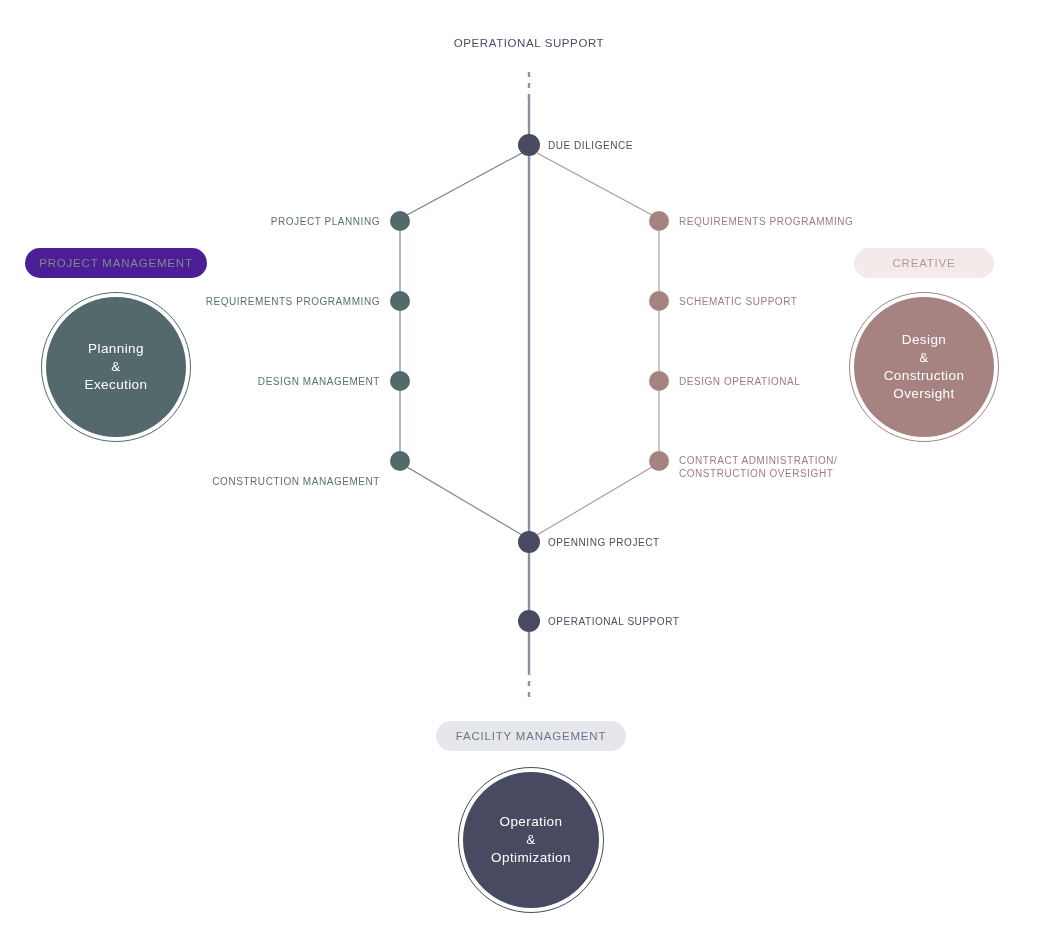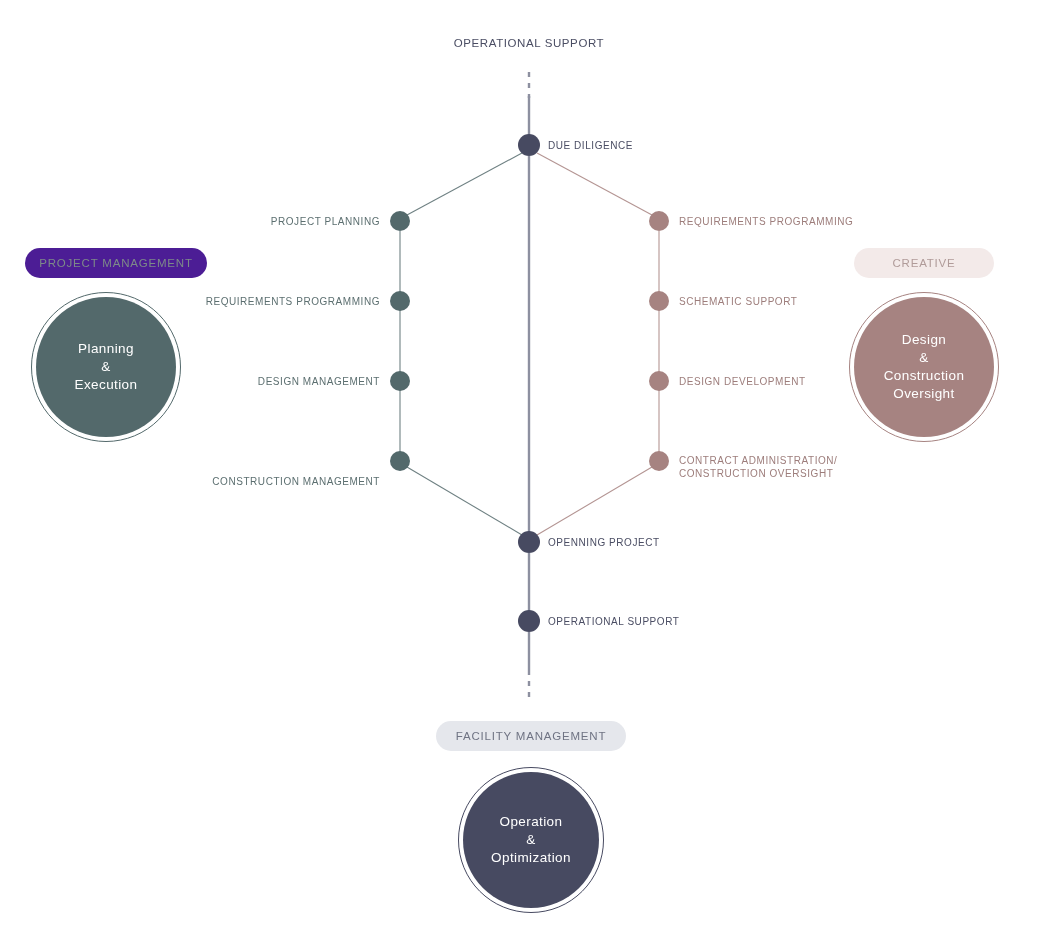--- a/index.html
+++ b/index.html
@@ -173,29 +173,29 @@
   <div class="node left" style="left:400px; top:461px;"></div>
   <div class="nlabel left r-anchor" style="left:380px; top:461px;margin-top:20px;">CONSTRUCTION MANAGEMENT</div>
 
   <div class="node right" style="left:659px; top:221px;"></div>
   <div class="nlabel right" style="left:679px; top:221px;">REQUIREMENTS PROGRAMMING</div>
 
   <div class="node right" style="left:659px; top:301px;"></div>
   <div class="nlabel right" style="left:679px; top:301px;">SCHEMATIC SUPPORT</div>
 
   <div class="node right" style="left:659px; top:381px;"></div>
-  <div class="nlabel right" style="left:679px; top:381px;">DESIGN DEVELOPMENT</div>
+  <div class="nlabel right" style="left:679px; top:381px;">DESIGN OPERATIONAL</div>
 
   <div class="node right" style="left:659px; top:461px;"></div>
   <div class="nlabel right" style="left:679px; top:467px;">CONTRACT ADMINISTRATION/
 CONSTRUCTION OVERSIGHT</div>
 
   <div class="pill pm" style="left:116px; top:263px; width:182px;">PROJECT MANAGEMENT</div>
 
-  <div class="bigcircle c-pm" style="left:106px; top:367px; width:150px; height:150px;">
+  <div class="bigcircle c-pm" style="left:116px; top:367px; width:150px; height:150px;">
     <span class="ring"></span>
     <span class="disc"></span>
     <span class="ctext">Planning
 &amp;
 Execution</span>
   </div>
 
   <div class="pill cr" style="left:924px; top:263px; width:140px;">CREATIVE</div>
 
   <div class="bigcircle c-cr" style="left:924px; top:367px; width:150px; height:150px;">

